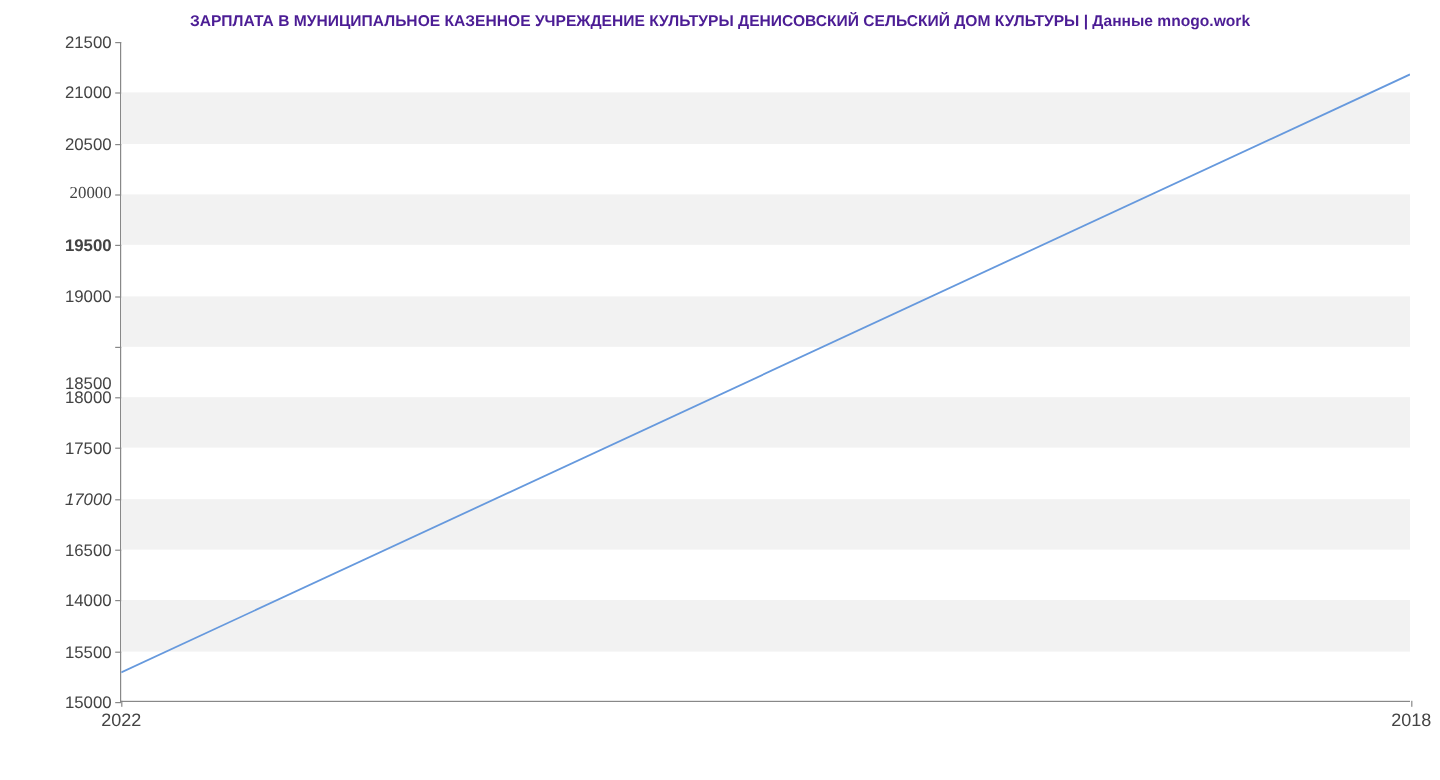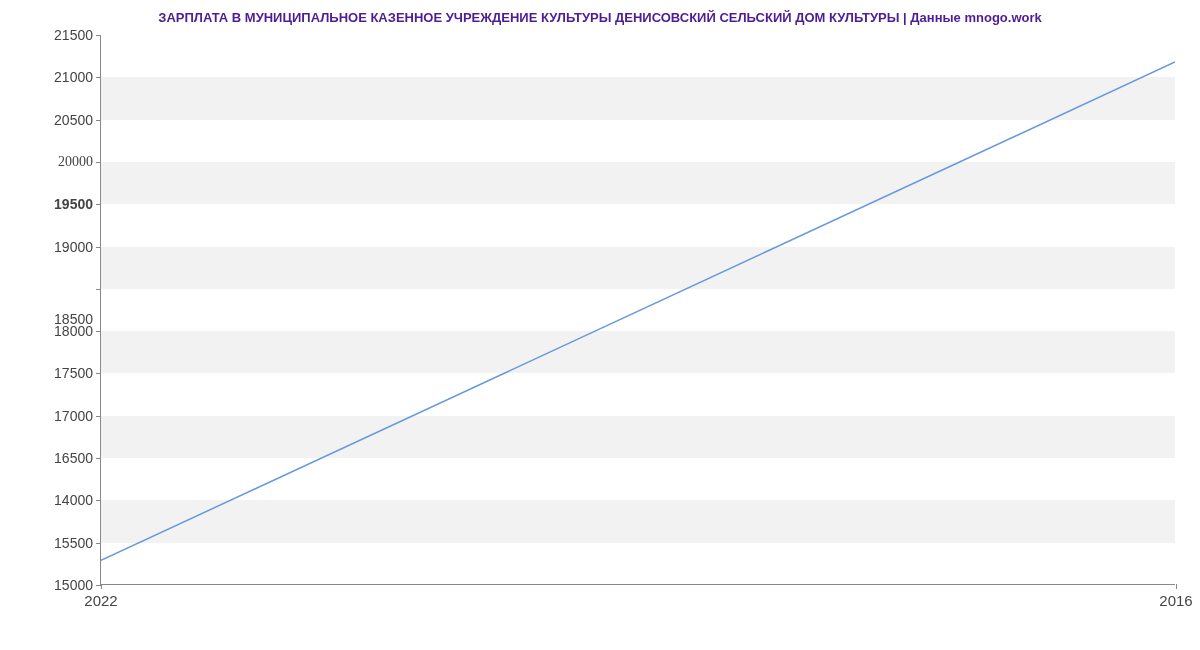--- a/index.html
+++ b/index.html
@@ -101,21 +101,21 @@
         <path d="M0 526.3076923076923 L1075 27.076923076923094" stroke="#6699dd" stroke-width="1.5" fill="none"></path>
       </svg>
   <div class="y-tick-label" style="top: 550px;">15000</div>
       <div class="y-tick-mark" style="top: 550px;"></div>
       <div class="y-tick-label" style="top: 507.692px;">15500</div>
       <div class="y-tick-mark" style="top: 507.692px;"></div>
       <div class="y-tick-label" style="top: 465.385px;">14000</div>
       <div class="y-tick-mark" style="top: 465.385px;"></div>
       <div class="y-tick-label" style="top: 423.077px;">16500</div>
       <div class="y-tick-mark" style="top: 423.077px;"></div>
-      <div class="y-tick-label" style="top: 380.769px;">17000</div>
+      <div class="y-tick-label" style="top: 380.769px; font-style: italic;">17000</div>
       <div class="y-tick-mark" style="top: 380.769px;"></div>
       <div class="y-tick-label" style="top: 338.462px;">17500</div>
       <div class="y-tick-mark" style="top: 338.462px;"></div>
       <div class="y-tick-label" style="top: 296.154px;">18000</div>
       <div class="y-tick-mark" style="top: 296.154px;"></div>
       <div class="y-tick-label" style="top: 253.846px; margin-top: 30px;">18500</div>
       <div class="y-tick-mark" style="top: 253.846px;"></div>
       <div class="y-tick-label" style="top: 211.538px;">19000</div>
       <div class="y-tick-mark" style="top: 211.538px;"></div>
       <div class="y-tick-label" style="top: 169.231px; font-weight: bold;">19500</div>
@@ -123,16 +123,16 @@
       <div class="y-tick-label" style="top: 126.923px; font-family: Liberation Serif, serif;">20000</div>
       <div class="y-tick-mark" style="top: 126.923px;"></div>
       <div class="y-tick-label" style="top: 84.6154px;">20500</div>
       <div class="y-tick-mark" style="top: 84.6154px;"></div>
       <div class="y-tick-label" style="top: 42.3077px; margin-left: 32px;">21000</div>
       <div class="y-tick-mark" style="top: 42.3077px;"></div>
       <div class="y-tick-label" style="top: 0px;">21500</div>
       <div class="y-tick-mark" style="top: 0px;"></div>
       <div class="x-tick-label" style="left: 0px;">2022</div>
       <div class="x-tick-mark" style="left: 0px;"></div>
-      <div class="x-tick-label" style="left: 1075px;">2016</div>
+      <div class="x-tick-label" style="left: 1075px;">2018</div>
       <div class="x-tick-mark" style="left: 1075px;"></div>
     </div>
 </div>
 
 </body></html>

